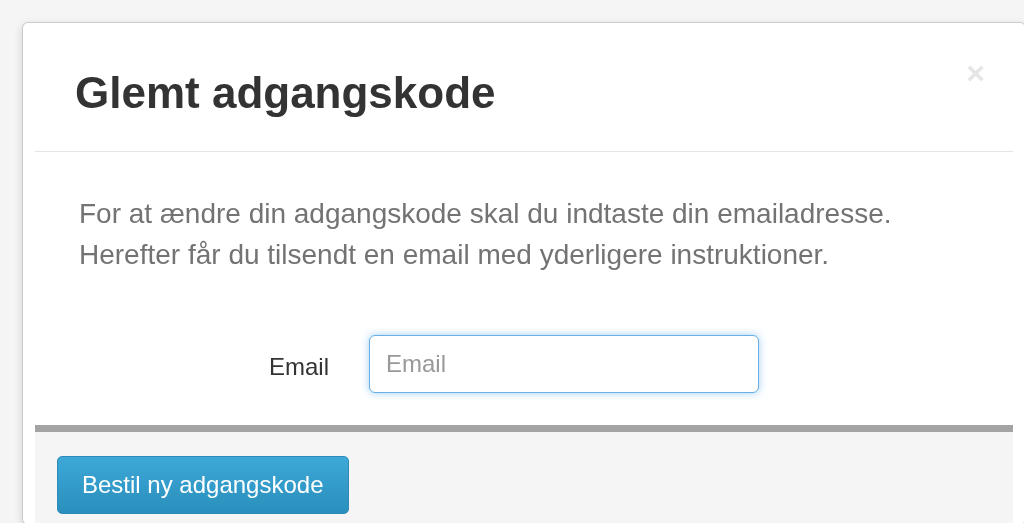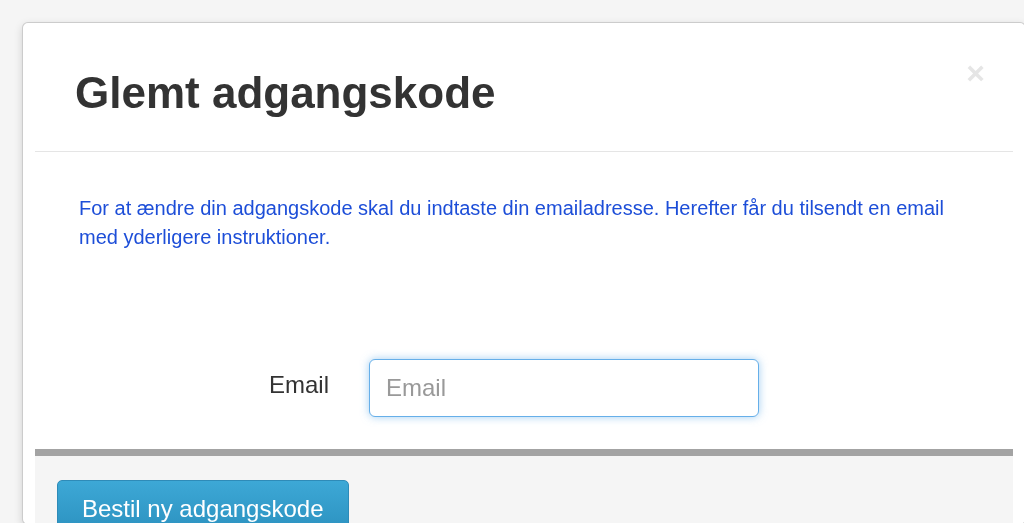--- a/index.html
+++ b/index.html
@@ -47,28 +47,28 @@
       line-height: 1;
       cursor: pointer;
       padding: 0;
       opacity: 0.5;
     }
     .modal-body {
       padding: 30px 32px 20px 32px;
       flex: 1;
     }
     .instructions {
-      font-size: 20px;
-      color: #1d4ed8;
+      font-size: 28px;
+      color: #737373;
       line-height: 1.45;
-      margin-bottom: 83px;
+      margin-bottom: 35px;
     }
     .form-row {
       display: flex;
-      align-items: flex-start;
+      align-items: flex-end;
       justify-content: flex-start;
       gap: 28px;
       padding-left: 190px;
     }
     .form-label {
       font-size: 24px;
       color: #333333;
     }
     .email-input {
       width: 390px;

